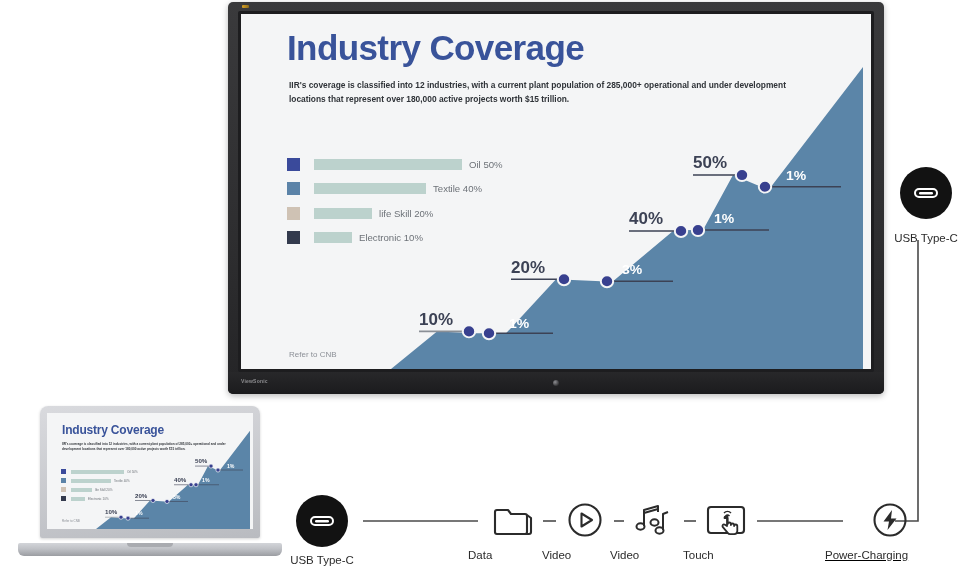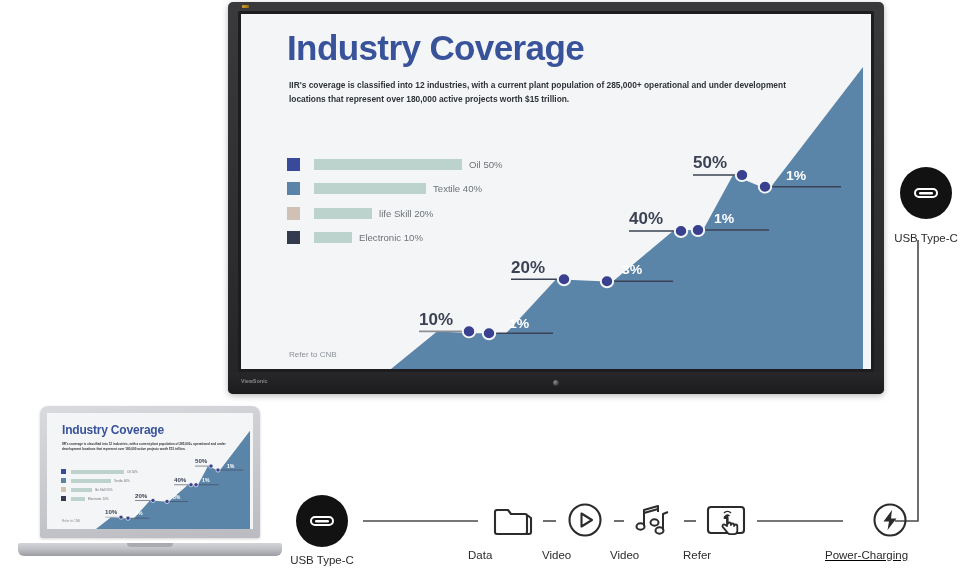--- a/index.html
+++ b/index.html
@@ -338,21 +338,21 @@
   <div class="feat-icon">
     <svg width="48" height="38" viewBox="0 0 48 38">
       <rect x="6" y="6" width="36" height="26" rx="3" fill="none" stroke="#2b2b2b" stroke-width="2.1"></rect>
       <g fill="none" stroke="#2b2b2b" stroke-width="1.5">
         <path d="M22 12 a5 5 0 0 1 7 0"></path>
         <path d="M23.5 15 a3 3 0 0 1 4 0"></path>
       </g>
       <path d="M25 17 v8 l-2.5 -1.5 a1.6 1.6 0 0 0 -1.8 2.4 l5 6 a3 3 0 0 0 2.4 1.2 h4.2 a3 3 0 0 0 3 -3 v-5 a1.6 1.6 0 0 0 -3.2 0 v-1 a1.6 1.6 0 0 0 -3.2 0 v-1 a1.6 1.6 0 0 0 -3.2 0 v-6.1 a1.6 1.6 0 0 0 -3.2 0 z" fill="#ffffff" stroke="#2b2b2b" stroke-width="1.8" stroke-linejoin="round"></path>
     </svg>
   </div>
-  <div class="feat-label">Refer</div>
+  <div class="feat-label">Touch</div>
 </div>
 
 <div class="feat-item" style="left:825px; top:497px; width:130px;text-decoration:underline;">
   <div class="feat-icon">
     <svg width="40" height="40" viewBox="0 0 40 40">
       <circle cx="20" cy="20" r="15.5" fill="none" stroke="#2b2b2b" stroke-width="2.1"></circle>
       <path d="M22 10 L13.5 21.5 H19 L17.5 30 L26.5 18.5 H21 Z" fill="#2b2b2b"></path>
     </svg>
   </div>
   <div class="feat-label">Power-Charging</div>

